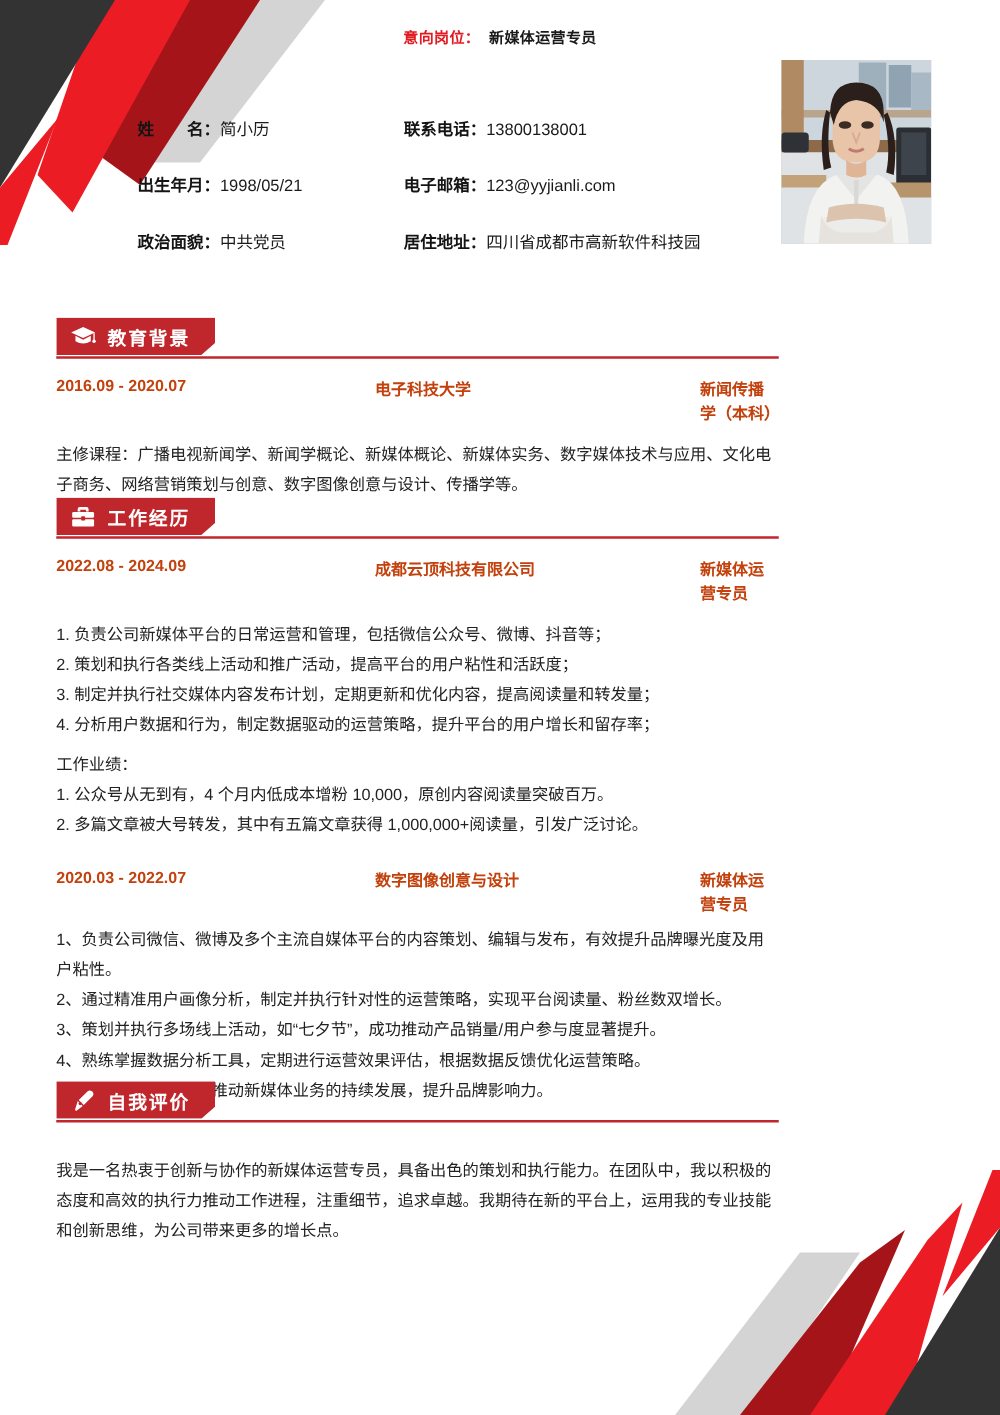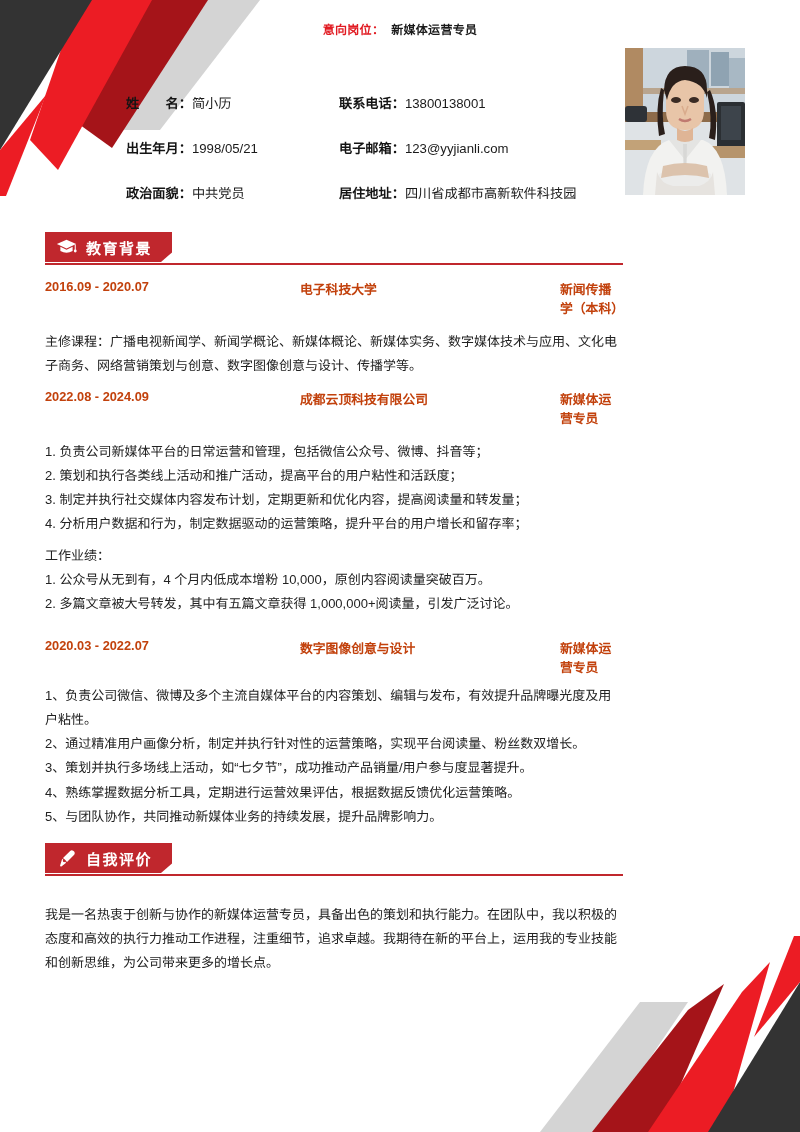--- a/index.html
+++ b/index.html
@@ -37,21 +37,21 @@
     font-size: 12px;
     font-weight: bold;
     letter-spacing: .3px;
   }
   .objective-label { color: #e11b22; }
   .objective-value { color: #1a1a1a; margin-left: 7px; font-weight: bold; }
 
   .info-grid {
     position: absolute;
     top: 96px;
-    left: 126px;
+    left: 110px;
     width: 520px;
   }
   .info-row {
     display: flex;
     margin-bottom: 29px;
   }
   .info-col-left { width: 213px; }
   .info-col-right { flex: 1; }
   .info-item {
     font-size: 13.2px;
@@ -79,20 +79,21 @@
     overflow: hidden;
     background: #b9c3cc;
   }
   .photo svg { display: block; }
 
   
   .section {
     position: absolute;
     left: 0;
     width: 668px;
+    margin-top: 22px;
   }
   .sec-head {
     position: relative;
     height: 34px;
     margin-left: 45px;
     margin-right: 45px;
   }
   .sec-banner {
     position: absolute;
     left: 0;
@@ -281,20 +282,34 @@
       <div class="entry-head">
         <span class="eh-date">2016.09 - 2020.07</span>
         <span class="eh-org">电子科技大学</span>
         <span class="eh-role">新闻传播学（本科）</span>
       </div>
       <p class="para gap-top">主修课程：广播电视新闻学、新闻学概论、新媒体概论、新媒体实务、数字媒体技术与应用、文化电子商务、网络营销策划与创意、数字图像创意与设计、传播学等。</p>
     </div>
   </div>
 
   <div class="section" style="top:376px;">
+    <div class="sec-head">
+      <div class="sec-rule"></div>
+      <div class="sec-banner">
+        <span class="sec-icon">
+          <svg width="21" height="21" viewBox="0 0 24 24" fill="#ffffff">
+            <path d="M9 3 h6 a2 2 0 0 1 2 2 v2 h-2.4 V5.4 h-5.2 V7 H7 V5 a2 2 0 0 1 2-2 z"></path>
+            <rect x="2" y="7.6" width="20" height="5.2" rx="1.2"></rect>
+            <rect x="2" y="14.2" width="20" height="6.6" rx="1.2"></rect>
+            <rect x="10.2" y="11.4" width="3.6" height="4" rx="0.8" fill="#C0272D"></rect>
+          </svg>
+        </span>
+        <span>工作经历</span>
+      </div>
+    </div>
     <div class="sec-body">
 
       <div>
         <div class="entry-head">
           <span class="eh-date">2022.08 - 2024.09</span>
           <span class="eh-org">成都云顶科技有限公司</span>
           <span class="eh-role">新媒体运营专员</span>
         </div>
         <div class="para-block gap-top">
           <p class="para">1. 负责公司新媒体平台的日常运营和管理，包括微信公众号、微博、抖音等；</p>

